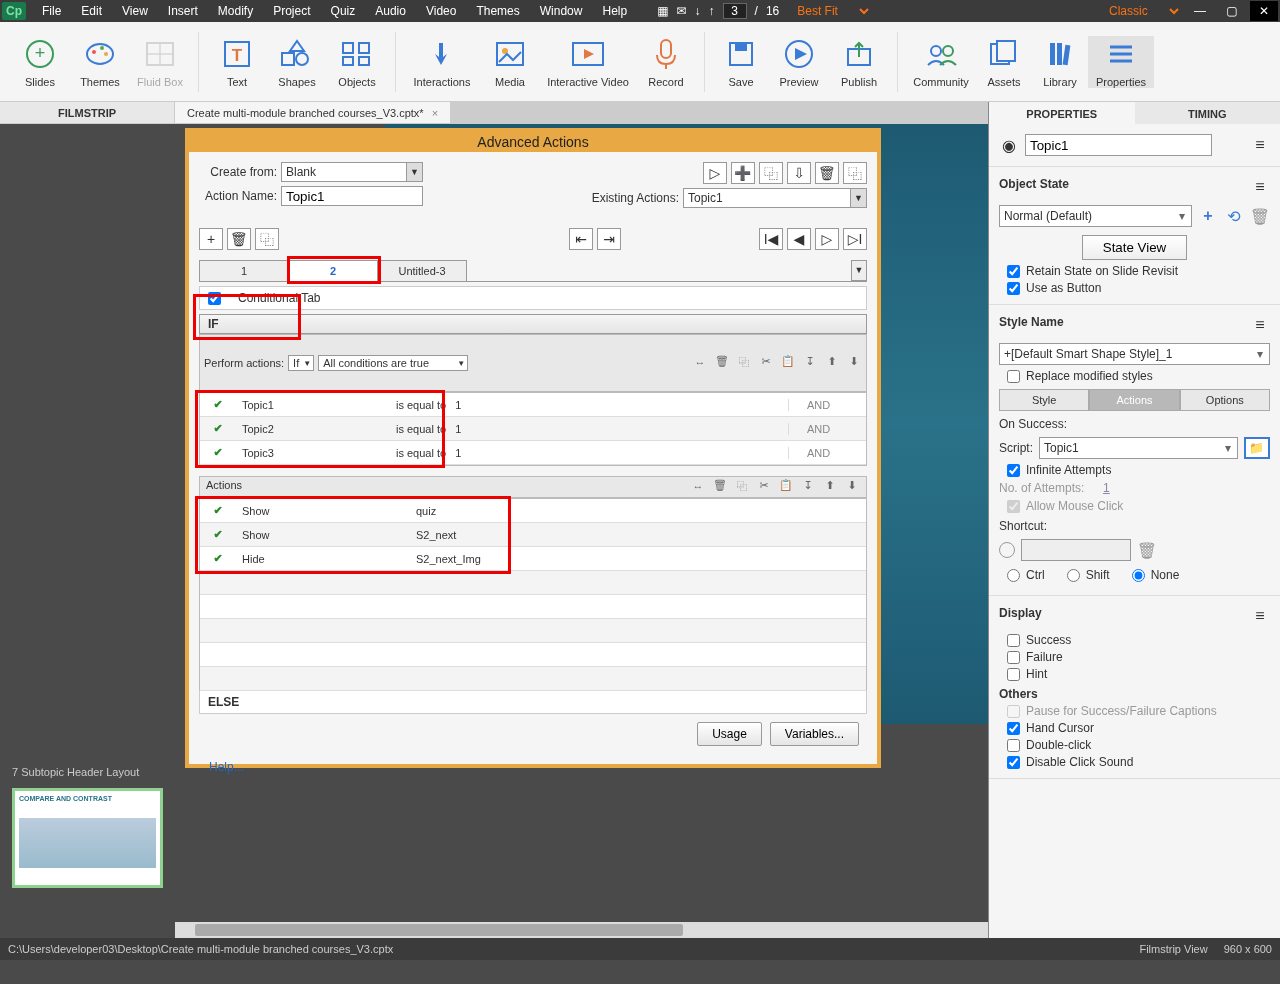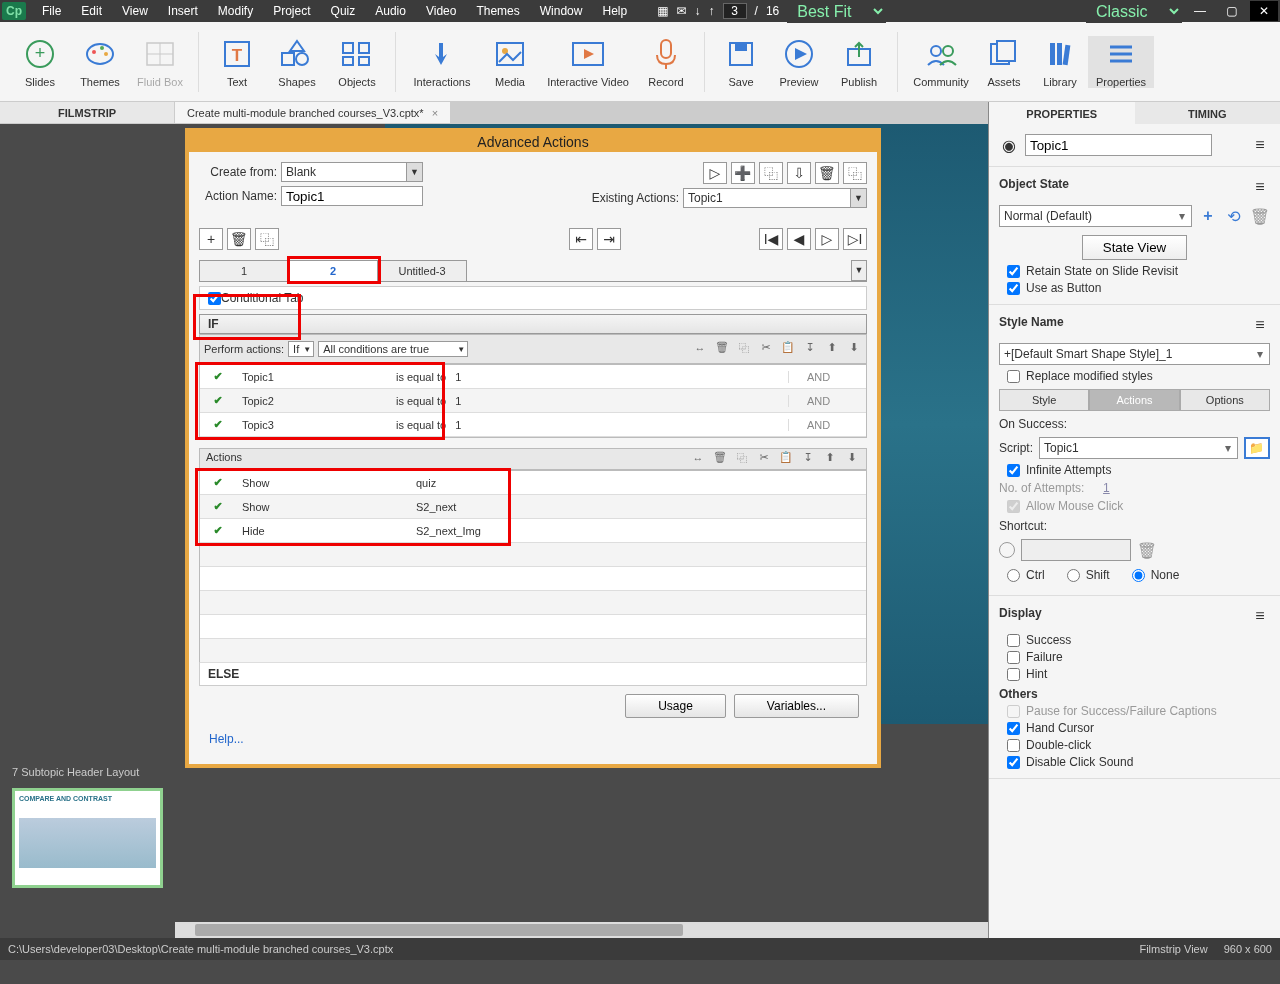--- a/index.html
+++ b/index.html
@@ -5,21 +5,21 @@
 * { margin: 0; padding: 0; box-sizing: border-box; font-family: "Segoe UI", Tahoma, sans-serif; }
 body { background: #4a4a4a; width: 1280px; height: 984px; overflow: hidden; font-size: 12px; color: #333; }
 
 
 .titlebar { height: 22px; background: #3b3b3b; display: flex; align-items: center; color: #fff; padding: 0 2px; }
 .cp-logo { width: 24px; height: 18px; background: #1a7a4c; color: #7fe0a8; font-weight: bold; font-size: 12px; display: flex; align-items: center; justify-content: center; margin-right: 6px; border-radius: 2px; }
 .menu-item { padding: 0 10px; cursor: pointer; font-size: 12px; }
 .titlebar-mid { display: flex; align-items: center; gap: 8px; margin-left: 20px; }
 .page-box { width: 24px; height: 16px; background: #222; border: 1px solid #666; text-align: center; line-height: 14px; }
 .titlebar-right { margin-left: auto; display: flex; align-items: center; gap: 4px; }
-.zoom-select { background: #3b3b3b; color: #86efac; border: none; font-size: 16px; padding: 2px 18px 2px 6px; }
+.zoom-select { background: #3b3b3b; color: #f97316; border: none; font-size: 12px; padding: 2px 18px 2px 6px; }
 .wbtn { width: 28px; height: 20px; background: #3b3b3b; display: flex; align-items: center; justify-content: center; }
 .wbtn.close { background: #000; }
 
 
 .ribbon { height: 80px; background: #f5f5f5; border-bottom: 1px solid #ccc; display: flex; align-items: center; }
 .ribbon-item { display: flex; flex-direction: column; align-items: center; font-size: 11px; color: #333; cursor: pointer; }
 .ribbon-item .ric { width: 36px; height: 36px; margin-bottom: 4px; display: flex; align-items: center; justify-content: center; position: relative; }
 .ribbon-sep { width: 1px; height: 60px; background: #ddd; margin: 0 8px; }
 .ribbon-item.disabled { opacity: 0.4; }
 
@@ -61,43 +61,43 @@
 .tool-row { display: flex; gap: 4px; margin: 10px 0; }
 .tool-btn { width: 24px; height: 22px; border: 1px solid #999; background: #fff; display: flex; align-items: center; justify-content: center; font-size: 14px; }
 
 
 .dec-tabs { display: flex; border-bottom: 1px solid #999; height: 22px; position: relative; }
 .dec-tab { width: 90px; text-align: center; line-height: 20px; border: 1px solid #999; border-bottom: none; background: #eee; margin-right: -1px; font-size: 11px; }
 .dec-tab.active { background: #fff; font-weight: bold; color: #2266cc; }
 .dec-tabs .dd-end { margin-left: auto; width: 16px; border: 1px solid #999; background: #eee; text-align: center; line-height: 18px; font-size: 9px; }
 .red-box { border: 3px solid #e00; position: absolute; pointer-events: none; z-index: 5; }
 
-.chk-row { display: flex; align-items: center; gap: 0; padding: 4px 8px; background: #fff; border: 1px solid #ccc; margin-top: 4px; }
+.chk-row { display: flex; align-items: center; gap: 17px; padding: 4px 8px; background: #fff; border: 1px solid #ccc; margin-top: 4px; }
 .if-hdr { background: linear-gradient(#f5f5f5,#e5e5e5); border: 1px solid #999; padding: 2px 8px; font-weight: bold; margin-top: 4px; }
-.cond-bar { background: #e8e8e8; border: 1px solid #bbb; display: flex; align-items: center; padding: 6px 4px; gap: 4px; font-size: 11px; }
+.cond-bar { background: #e8e8e8; border: 1px solid #bbb; display: flex; align-items: center; padding: 20px 4px; gap: 4px; font-size: 11px; }
 .cond-bar .mini-sel { border: 1px solid #999; background: #fff; padding: 0 14px 0 4px; position: relative; height: 16px; line-height: 14px; }
 .cond-bar .mini-sel::after { content:'▼'; position:absolute; right:2px; top:1px; font-size:8px; }
 .bar-icons { margin-left: auto; display: flex; gap: 6px; }
 .bar-icons span { width: 16px; height: 16px; display: inline-block; text-align: center; font-size: 11px; color: #666; }
 
 .grid { border: 1px solid #bbb; background: #fff; position: relative; }
 .grid-row { display: flex; border-bottom: 1px solid #ddd; height: 24px; align-items: center; font-size: 11px; }
 .grid-row.alt { background: #f4f4f4; }
 .gc-check { width: 36px; text-align: center; color: #2a8a2a; font-weight: bold; }
 .gc1 { width: 160px; padding-left: 6px; }
 .gc2 { width: 160px; }
 .gc3 { flex: 1; }
 .gc-and { width: 60px; text-align: center; color: #888; border-left: 1px solid #ddd; }
 .gc-scroll { width: 18px; background: #eee; border-left: 1px solid #ccc; }
 .actions-hdr { background: #e8e8e8; border: 1px solid #bbb; padding: 2px 6px; display: flex; margin-top: 10px; font-size: 11px; }
 
 .else-hdr { background: #fff; border: 1px solid #ccc; padding: 4px 8px; font-weight: bold; margin-top: 0; }
 
 .adv-btn-row { display: flex; justify-content: flex-end; gap: 8px; padding: 8px; }
-.adv-btn-row .btn { border: 1px solid #999; background: linear-gradient(#fff,#e5e5e5); padding: 4px 32px; border-radius: 2px; font-size: 12px; }
+.adv-btn-row .btn { border: 1px solid #999; background: linear-gradient(#fff,#e5e5e5); padding: 4px 14px; border-radius: 2px; font-size: 12px; }
 .adv-btn-row .btn.disabled { color: #999; }
 .help-link { color: #2266cc; padding: 6px 10px; }
 
 
 .props-tabs { display: flex; height: 24px; border-bottom: 1px solid #aaa; }
 .props-tabs .pt { flex: 1; text-align: center; line-height: 24px; font-size: 11px; font-weight: bold; background: #e8e8e8; }
 .props-tabs .pt.active { background: #f5f5f5; }
 .psec { padding: 6px 10px; border-bottom: 1px solid #ddd; }
 .psec-hdr { display: flex; justify-content: space-between; font-weight: bold; font-size: 12px; padding: 4px 0; }
 .psec .row { display: flex; align-items: center; gap: 6px; margin: 4px 0; font-size: 12px; }

